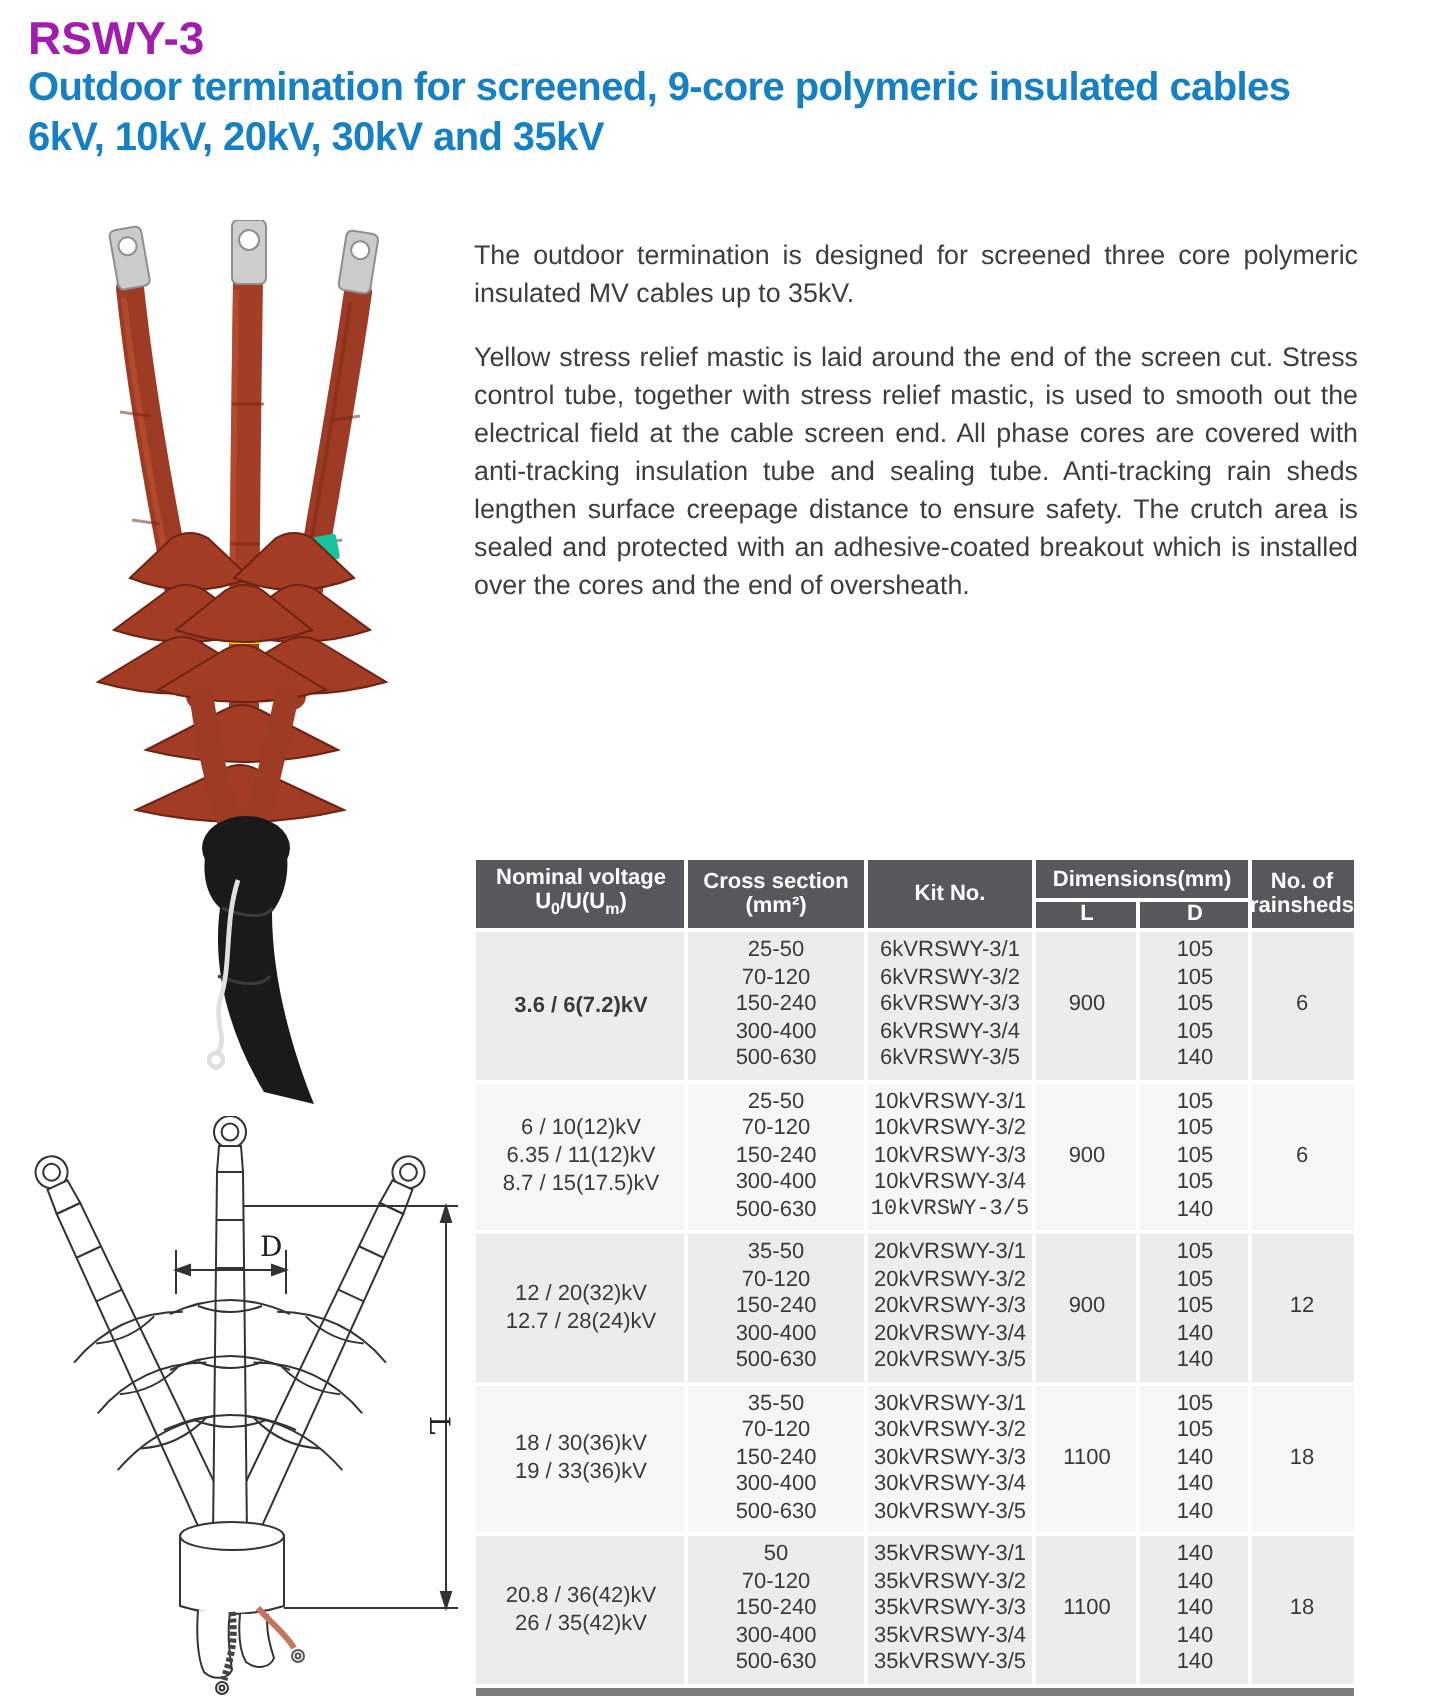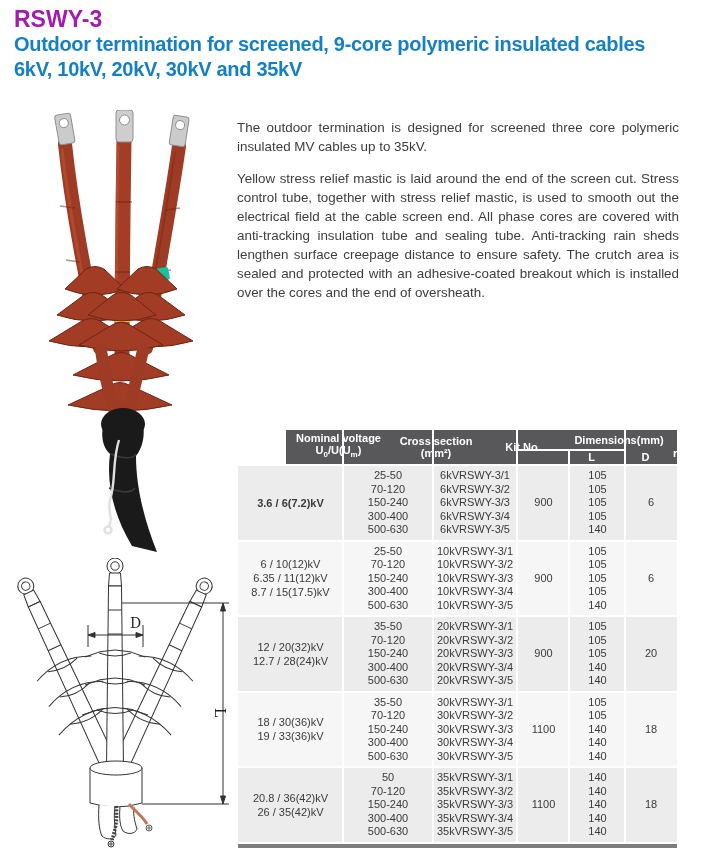--- a/index.html
+++ b/index.html
@@ -16,21 +16,21 @@
         color:#3d3d3d;text-align:justify;}
   .desc p{margin:0 0 13px 0;}
 
   
   .photo{position:absolute;left:8px;top:110px;width:222px;height:446px;}
   .drawing{position:absolute;left:2px;top:558px;width:230px;height:292px;}
 
   
   .tbl{position:absolute;left:238px;top:430px;width:439px;}
   .thead{position:relative;display:grid;grid-template-columns:105px 90px 84px 53px 55px 52px;
-         grid-template-rows:20px 14px;background:#58585a;color:#fff;font-weight:bold;font-size:11px;margin-left:48px;}
+         grid-template-rows:20px 14px;background:#58585a;color:#fff;font-weight:bold;font-size:11px;}
   .hc{display:flex;flex-direction:column;align-items:center;justify-content:center;line-height:12px;}
   .c-nom{grid-column:1;grid-row:1/3;}
   .c-cross{grid-column:2;grid-row:1/3;}
   .c-kit{grid-column:3;grid-row:1/3;}
   .c-dims{grid-column:4/6;grid-row:1;}
   .c-l{grid-column:4;grid-row:2;}
   .c-d{grid-column:5;grid-row:2;}
   .c-sheds{grid-column:6;grid-row:1/3;}
   .sym sub{font-size:8px;}
 
@@ -255,21 +255,21 @@
           <div class="cell" style="grid-area: 2 / 2;">70-120</div>
           <div class="cell" style="grid-area: 2 / 3;">10kVRSWY-3/2</div>
           <div class="cell" style="grid-area: 2 / 5;">105</div>
           <div class="cell" style="grid-area: 3 / 2;">150-240</div>
           <div class="cell" style="grid-area: 3 / 3;">10kVRSWY-3/3</div>
           <div class="cell" style="grid-area: 3 / 5;">105</div>
           <div class="cell" style="grid-area: 4 / 2;">300-400</div>
           <div class="cell" style="grid-area: 4 / 3;">10kVRSWY-3/4</div>
           <div class="cell" style="grid-area: 4 / 5;">105</div>
           <div class="cell" style="grid-area: 5 / 2;">500-630</div>
-          <div class="cell" style="grid-area: 5 / 3;">10kVRSWY-3/5</div>
+          <div class="cell" style="grid-area: 5 / 3; font-family: Liberation Mono, monospace;">10kVRSWY-3/5</div>
           <div class="cell" style="grid-area: 5 / 5;">140</div>
           <div class="cell" style="grid-area: 1 / 4 / 6;">900</div>
           <div class="cell" style="grid-area: 1 / 6 / 6;">6</div>
         </div>
         <div class="tgroup gA">
           <div class="cell vcell" style="grid-area: 1 / 1 / 6;">
             <div>12 / 20(32)kV</div>
             <div>12.7 / 28(24)kV</div>
           </div>
           <div class="cell" style="grid-area: 1 / 2;">35-50</div>
@@ -281,21 +281,21 @@
           <div class="cell" style="grid-area: 3 / 2;">150-240</div>
           <div class="cell" style="grid-area: 3 / 3;">20kVRSWY-3/3</div>
           <div class="cell" style="grid-area: 3 / 5;">105</div>
           <div class="cell" style="grid-area: 4 / 2;">300-400</div>
           <div class="cell" style="grid-area: 4 / 3;">20kVRSWY-3/4</div>
           <div class="cell" style="grid-area: 4 / 5;">140</div>
           <div class="cell" style="grid-area: 5 / 2;">500-630</div>
           <div class="cell" style="grid-area: 5 / 3;">20kVRSWY-3/5</div>
           <div class="cell" style="grid-area: 5 / 5;">140</div>
           <div class="cell" style="grid-area: 1 / 4 / 6;">900</div>
-          <div class="cell" style="grid-area: 1 / 6 / 6;">20</div>
+          <div class="cell" style="grid-area: 1 / 6 / 6;">12</div>
         </div>
         <div class="tgroup gB">
           <div class="cell vcell" style="grid-area: 1 / 1 / 6;">
             <div>18 / 30(36)kV</div>
             <div>19 / 33(36)kV</div>
           </div>
           <div class="cell" style="grid-area: 1 / 2;">35-50</div>
           <div class="cell" style="grid-area: 1 / 3;">30kVRSWY-3/1</div>
           <div class="cell" style="grid-area: 1 / 5;">105</div>
           <div class="cell" style="grid-area: 2 / 2;">70-120</div>

